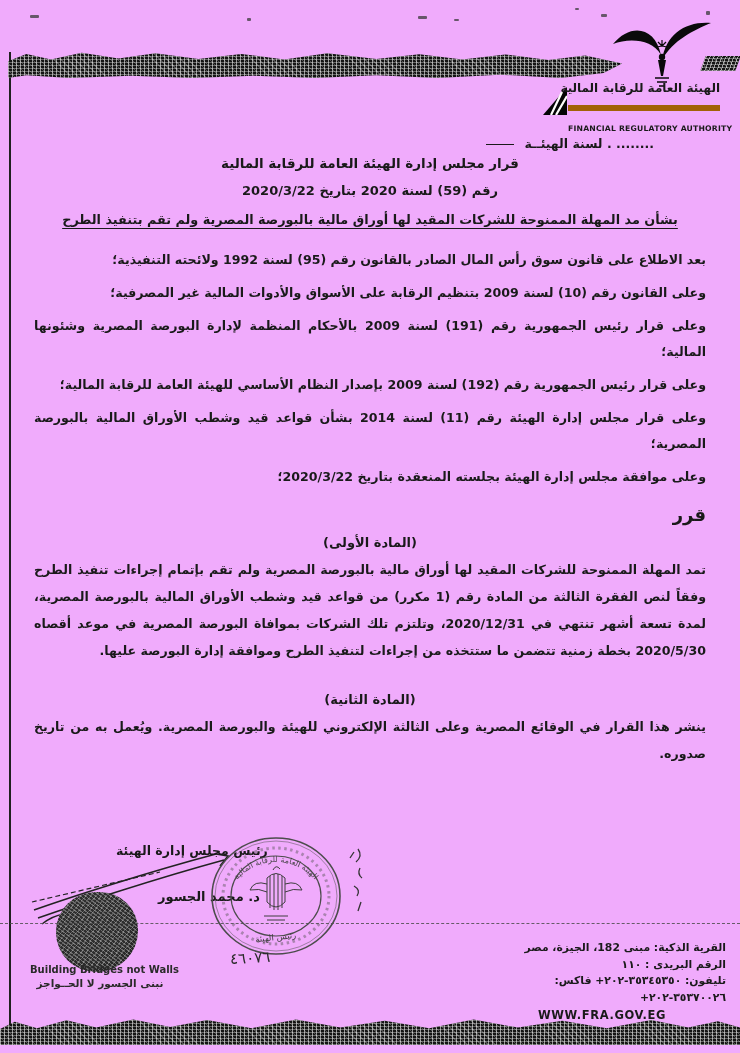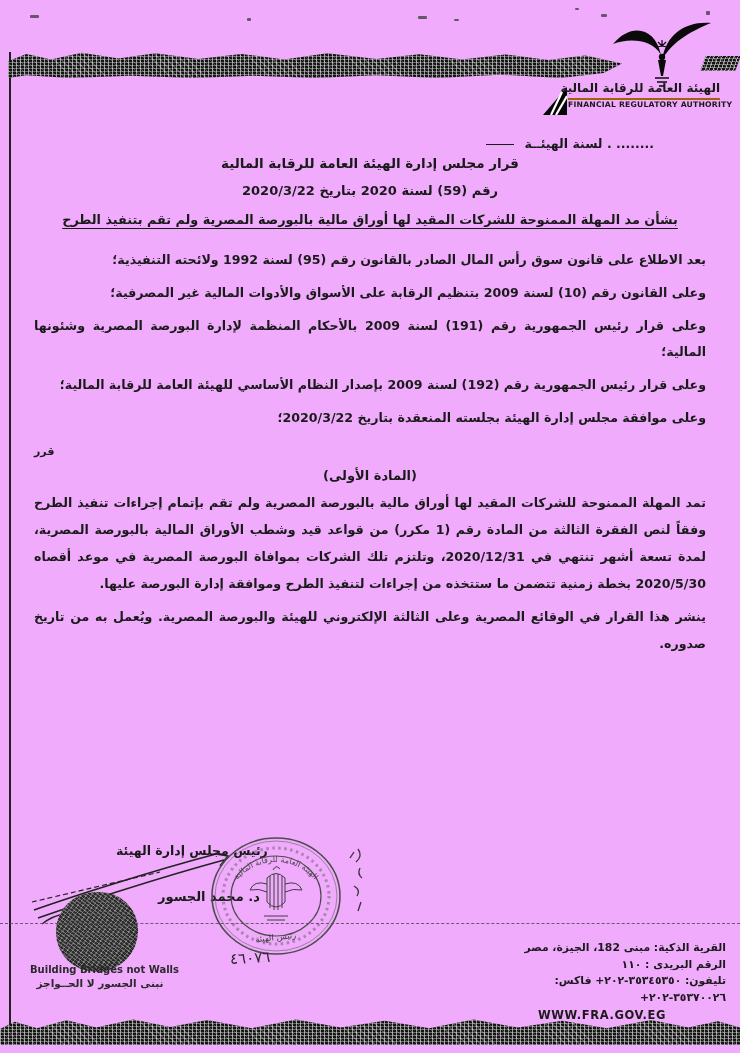--- a/index.html
+++ b/index.html
@@ -27,34 +27,34 @@
     position:absolute;left:0;top:1016px;width:740px;height:29px;
     clip-path:polygon(0 45%,2% 20%,5% 42%,9% 15%,13% 40%,18% 12%,23% 38%,28% 14%,34% 42%,40% 12%,46% 40%,52% 16%,58% 42%,64% 12%,70% 40%,76% 16%,82% 42%,88% 14%,93% 40%,97% 18%,100% 40%,100% 100%,0 100%);
   }
   .fold-line{position:absolute;left:0;top:923px;width:740px;border-top:1.6px dashed #4e4e4e;opacity:.85;}
 
   
   .eagle{position:absolute;left:610px;top:20px;}
   .logo-mono{position:absolute;left:543px;top:85px;}
   .logo-text{position:absolute;left:568px;top:81px;width:152px;text-align:center;}
   .logo-ar{direction:rtl;font-weight:bold;font-size:12px;letter-spacing:.3px;white-space:nowrap;}
-  .logo-en{font-weight:bold;font-size:7.7px;white-space:nowrap;border-top:2px solid #a16207;padding-top:0;margin-top:3px;letter-spacing:.2px;}
+  .logo-en{font-weight:bold;font-size:7.7px;white-space:nowrap;border-top:6px solid #a16207;padding-top:13px;margin-top:10px;letter-spacing:.2px;}
 
   
   .content{position:absolute;left:34px;right:34px;top:136px;}
   .chairman{direction:ltr;text-align:right;padding-right:44px;font-weight:bold;font-size:12.5px;margin-bottom:4px;white-space:nowrap;}
   .chairman .rule{display:inline-block;width:28px;border-top:1.8px solid #1a1a1a;vertical-align:middle;margin-right:6px;}
   .chairman .dots{letter-spacing:2px;margin-right:8px;}
   .title1{text-align:center;font-weight:bold;font-size:13.5px;direction:rtl;}
   .title2{text-align:center;font-weight:bold;font-size:13px;direction:rtl;margin-top:12px;}
   .subject{text-align:center;font-weight:bold;font-size:12.8px;direction:rtl;margin-top:14px;text-decoration:underline;text-underline-offset:4px;}
   .issuer{text-align:right;font-weight:bold;font-size:13px;direction:rtl;margin-top:13px;}
   .preamble{direction:rtl;margin-top:20px;}
   .preamble p{margin:0 0 7px;font-size:12.6px;font-weight:bold;line-height:26px;text-align:justify;}
-  .decree{text-align:left;font-weight:bold;font-size:11px;margin-top:14px;}
+  .decree{text-align:right;font-weight:bold;font-size:18px;margin-top:14px;}
   .article-h{text-align:center;font-weight:bold;font-size:13px;margin-top:10px;direction:rtl;}
   .article{direction:rtl;font-size:12.6px;font-weight:bold;line-height:27px;text-align:justify;margin-top:6px;}
   .article-2h{margin-top:28px;}
 
   
   .sig-strokes{position:absolute;left:28px;top:838px;}
   .sig-title{position:absolute;left:116px;top:843px;font-weight:bold;font-size:12.5px;direction:rtl;white-space:nowrap;}
   .sig-name{position:absolute;left:158px;top:889px;font-weight:bold;font-size:13px;direction:rtl;white-space:nowrap;}
   .stamp{
     position:absolute;left:56px;top:892px;width:82px;height:80px;border-radius:50% 48% 52% 50%;
@@ -120,26 +120,28 @@
 
     <div class="title1">قرار مجلس إدارة الهيئة العامة للرقابة المالية</div>
     <div class="title2">رقم (59) لسنة 2020 بتاريخ 2020/3/22</div>
     <div class="subject">بشأن مد المهلة الممنوحة للشركات المقيد لها أوراق مالية بالبورصة المصرية ولم تقم بتنفيذ الطرح</div>
 
     <div class="preamble">
       <p>بعد الاطلاع على قانون سوق رأس المال الصادر بالقانون رقم (95) لسنة 1992 ولائحته التنفيذية؛</p>
       <p>وعلى القانون رقم (10) لسنة 2009 بتنظيم الرقابة على الأسواق والأدوات المالية غير المصرفية؛</p>
       <p>وعلى قرار رئيس الجمهورية رقم (191) لسنة 2009 بالأحكام المنظمة لإدارة البورصة المصرية وشئونها المالية؛</p>
       <p>وعلى قرار رئيس الجمهورية رقم (192) لسنة 2009 بإصدار النظام الأساسي للهيئة العامة للرقابة المالية؛</p>
+      <p>وعلى قرار مجلس إدارة الهيئة رقم (11) لسنة 2014 بشأن قواعد قيد وشطب الأوراق المالية بالبورصة المصرية؛</p>
       <p>وعلى موافقة مجلس إدارة الهيئة بجلسته المنعقدة بتاريخ 2020/3/22؛</p>
     </div>
 
     <div class="decree">قرر</div>
     <div class="article-h">(المادة الأولى)</div>
     <div class="article">تمد المهلة الممنوحة للشركات المقيد لها أوراق مالية بالبورصة المصرية ولم تقم بإتمام إجراءات تنفيذ الطرح وفقاً لنص الفقرة الثالثة من المادة رقم (1 مكرر) من قواعد قيد وشطب الأوراق المالية بالبورصة المصرية، لمدة تسعة أشهر تنتهي في 2020/12/31، وتلتزم تلك الشركات بموافاة البورصة المصرية في موعد أقصاه 2020/5/30 بخطة زمنية تتضمن ما ستتخذه من إجراءات لتنفيذ الطرح وموافقة إدارة البورصة عليها.</div>
+    <div class="article-h article-2h">(المادة الثانية)</div>
     <div class="article">ينشر هذا القرار في الوقائع المصرية وعلى الثالثة الإلكتروني للهيئة والبورصة المصرية. ويُعمل به من تاريخ صدوره.</div>
   </div>
 
   <svg class="sig-strokes" width="215" height="95" viewBox="0 0 215 95">
     <path d="M6,72 C40,60 120,34 188,16" stroke="#222" stroke-width="1.6" fill="none"></path>
     <path d="M10,80 C50,66 130,40 196,22" stroke="#222" stroke-width="1.4" fill="none"></path>
     <path d="M4,64 C30,58 80,46 132,34" stroke="#222" stroke-width="1.2" fill="none" stroke-dasharray="5 3"></path>
     <path d="M188,16 l12,2 l-8,10" stroke="#222" stroke-width="1.6" fill="none"></path>
     <path d="M14,86 q10,-8 22,-10" stroke="#222" stroke-width="1.3" fill="none"></path>
   </svg>

